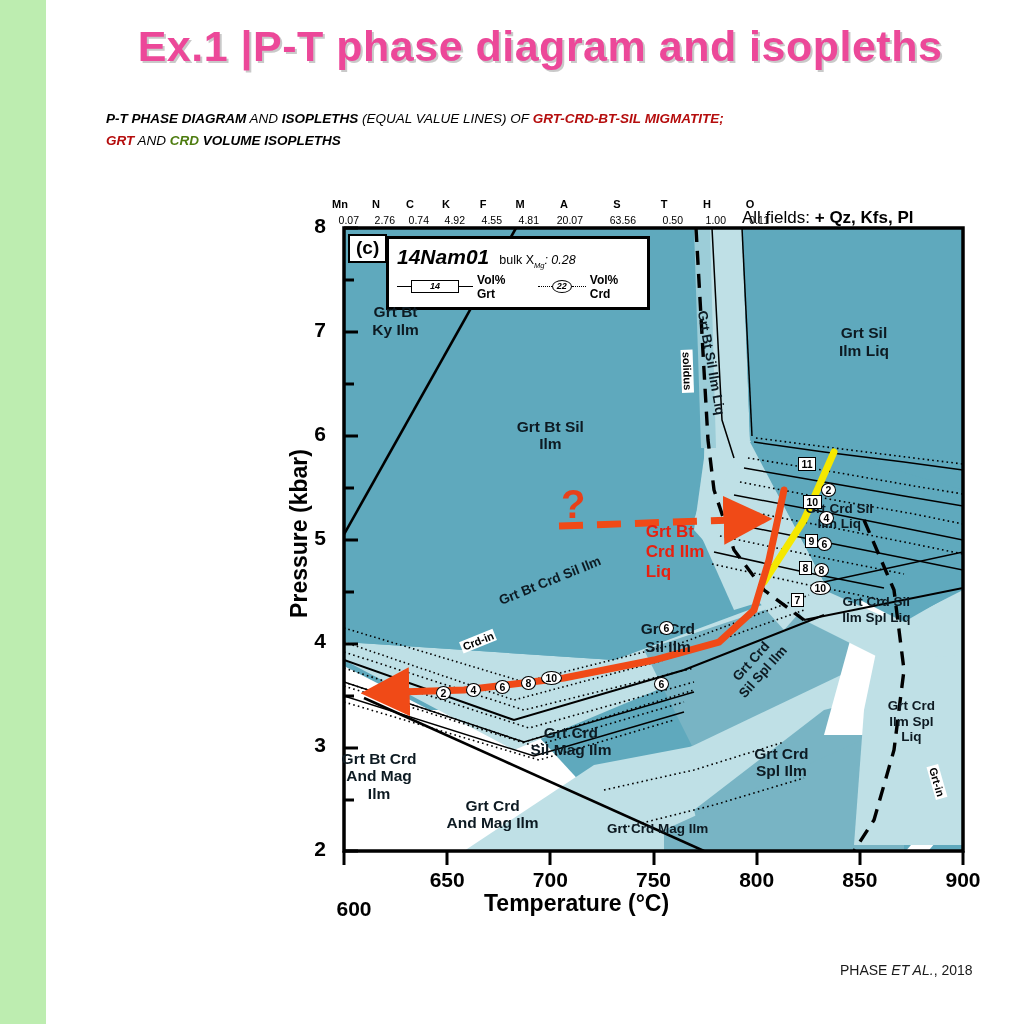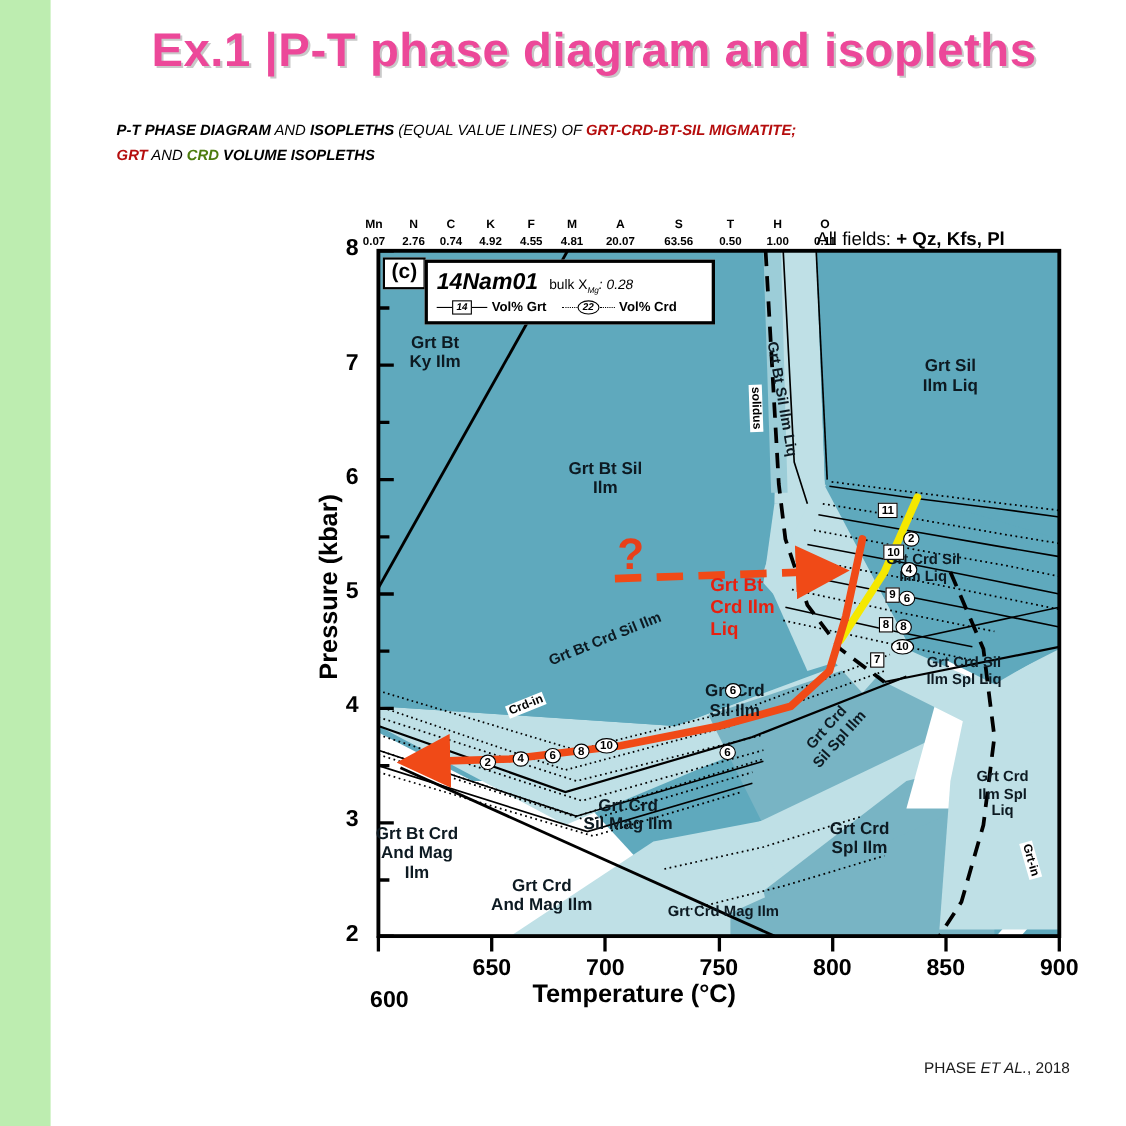--- a/index.html
+++ b/index.html
@@ -32,21 +32,21 @@
   .sub-normal{font-weight:normal;font-style:italic;}
   .sub-red{color:#b50d0d;font-weight:bold;}
   .sub-orange{color:#4d7c0f;font-weight:bold;font-style:italic;}
 
   
   #figure{position:absolute;left:264px;top:190px;width:740px;height:740px;}
   #plotsvg{position:absolute;left:0;top:0;}
 
   
   .oxhdr{position:absolute;font-size:11px;font-weight:bold;color:#000;text-align:center;}
-  .oxval{position:absolute;font-size:10.5px;font-weight:bold;color:#000;text-align:center;}
+  .oxval{position:absolute;font-size:10.5px;font-weight:normal;color:#000;text-align:right;}
   .allfields{position:absolute;left:478px;top:18px;font-size:17px;color:#000;font-weight:normal;}
   .allfields b{font-weight:bold;}
 
   
   .xlab{position:absolute;left:220px;top:700px;font-size:23px;font-weight:bold;color:#000;}
   .ylab{position:absolute;left:-95px;top:330px;width:260px;text-align:center;
         font-size:23px;font-weight:bold;color:#000;
         transform:rotate(-90deg);transform-origin:center;}
   .xtick{position:absolute;font-size:21px;font-weight:bold;color:#000;text-align:center;width:70px;}
   .ytick{position:absolute;font-size:21px;font-weight:bold;color:#000;text-align:right;width:34px;}
@@ -61,21 +61,21 @@
   .leg-t1{font-size:17.5px;font-weight:bold;font-style:italic;white-space:nowrap;}
   .leg-row2{display:flex;align-items:baseline;gap:10px;margin-top:1px;}
   .leg-t2{font-size:21px;font-weight:bold;font-style:italic;}
   .leg-t3{font-size:12.5px;font-weight:normal;}
   .leg-t3 i{font-style:italic;}
   .leg-row3{display:flex;align-items:center;gap:4px;margin-top:3px;font-size:12px;font-weight:bold;}
   .leg-key{display:inline-flex;align-items:center;}
   .keyline{display:inline-block;width:14px;height:0;border-top:1.4px solid #000;}
   .keyline.dot{border-top:1.4px dotted #000;}
   .keybadge{display:inline-block;border:1.2px solid #000;background:#fff;font-size:9px;
-            font-style:italic;padding:0 3px;line-height:11px;}
+            font-style:italic;padding:0 18px;line-height:11px;}
   .keybadge.oval{border-radius:50%;padding:0 4px;}
 
   
   .fl{position:absolute;font-size:15.5px;font-weight:bold;color:#0d1a22;line-height:17.5px;text-align:center;}
   .fl.sm{font-size:13.5px;line-height:15.5px;}
   .fl.red{color:#e8200f;font-size:17px;line-height:20px;text-align:left;}
   .rot{transform-origin:center;}
 
   
   .linelab{position:absolute;font-size:11px;font-weight:bold;color:#000;background:#fff;

